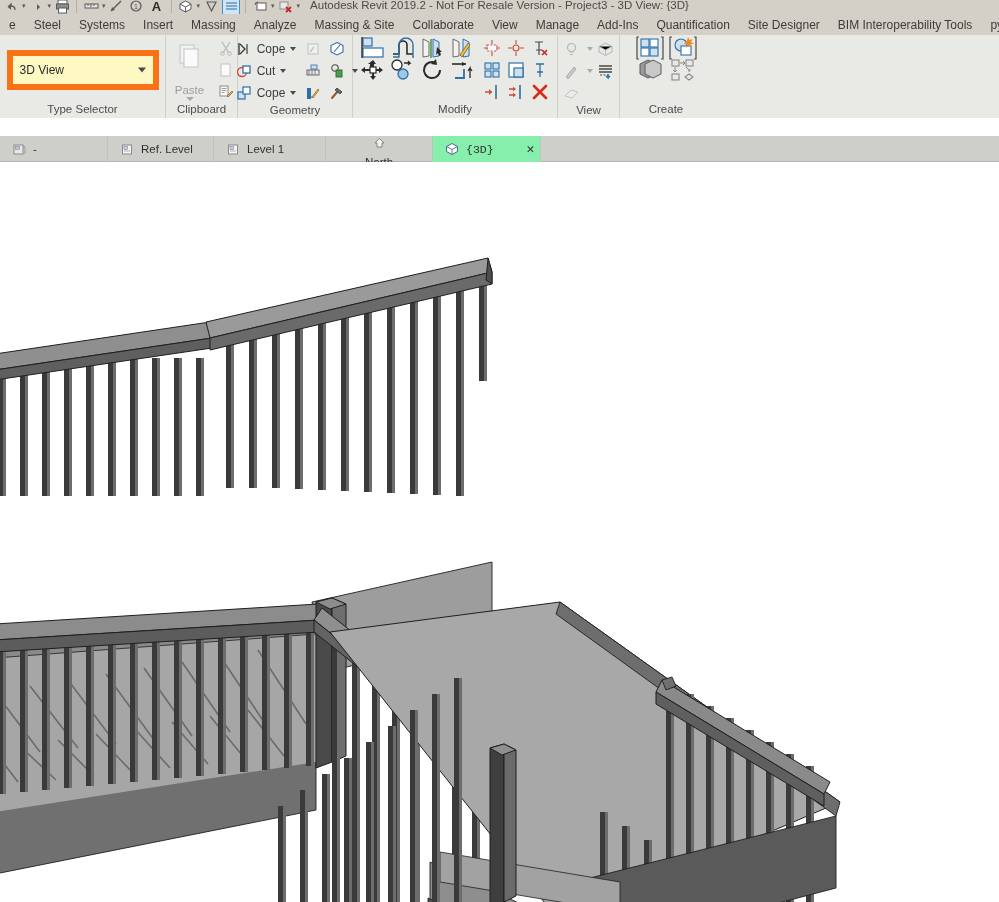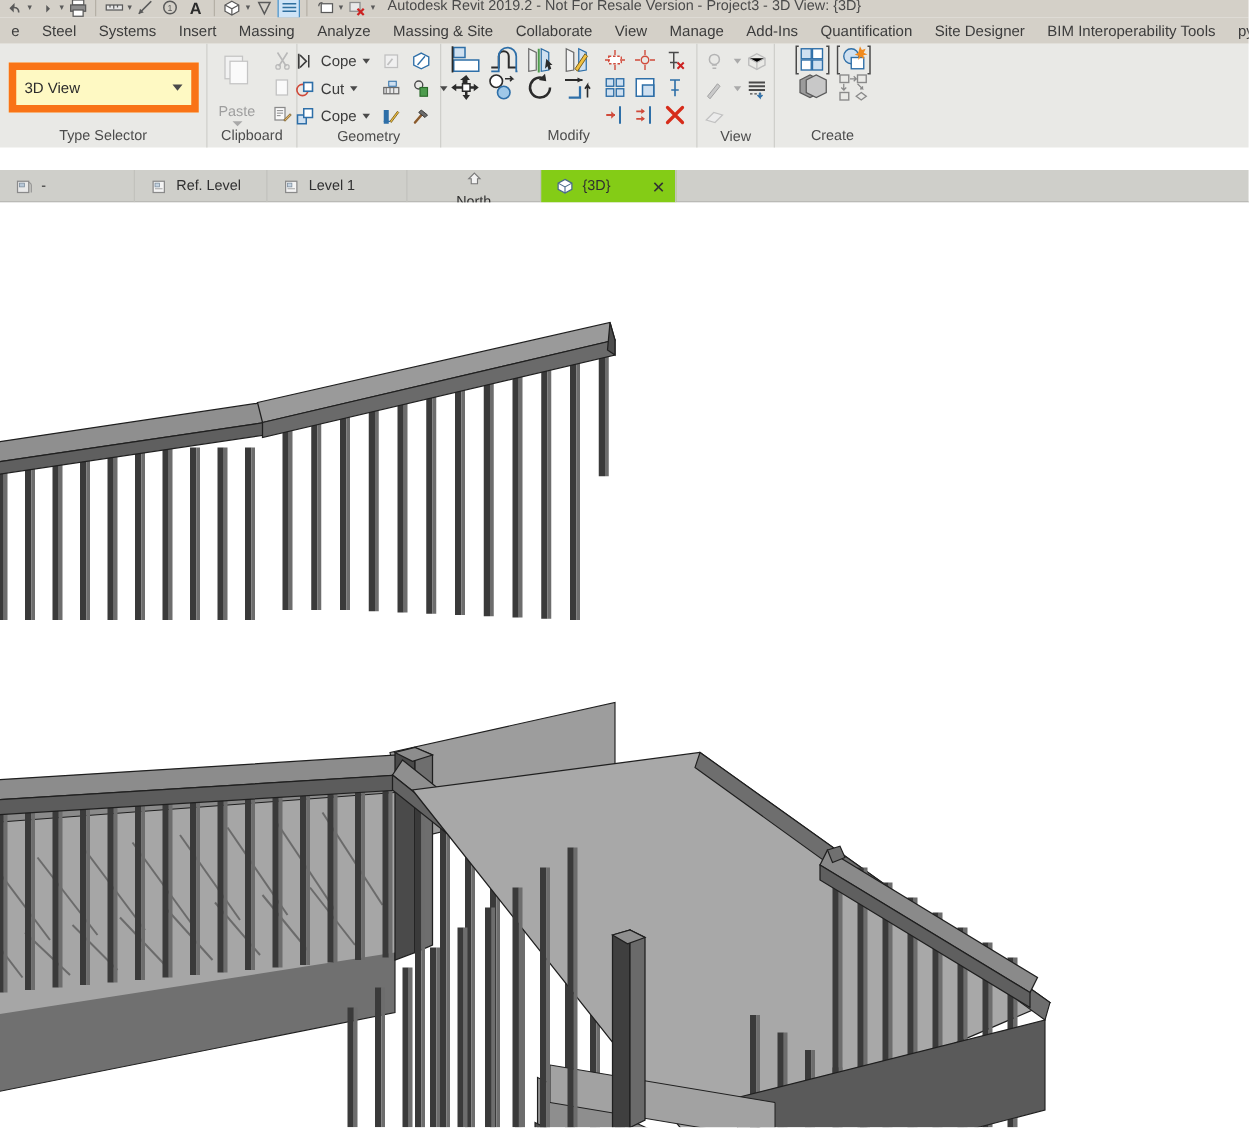--- a/index.html
+++ b/index.html
@@ -124,21 +124,21 @@
     background: #cfcfca;
     display: flex; align-items: stretch;
     font-size: 11.5px; color: #303030;
     border-bottom: 1px solid #b4b4b0;
   }
   .vtab {
     display: flex; align-items: center; gap: 7px;
     padding: 0 12px; height: 26px; white-space: nowrap;
     border-right: 1px solid #c2c2bd;
   }
-  .vtab.active { background: #84cc16; }
+  .vtab.active { background: #86efac; font-family: Liberation Mono, monospace; }
   .vtab .vico { width: 14px; height: 14px; display: flex; align-items: center; justify-content: center; }
   .vtab .vclose { margin-left: 26px; font-size: 13px; color: #333; line-height: 1; }
   .vtab-fill { flex: 1; }
 
   
   .viewport {
     position: absolute; left: 0; top: 162px; width: 999px; height: 740px;
     background: #ffffff; overflow: hidden;
   }
   .viewport svg { display: block; }

